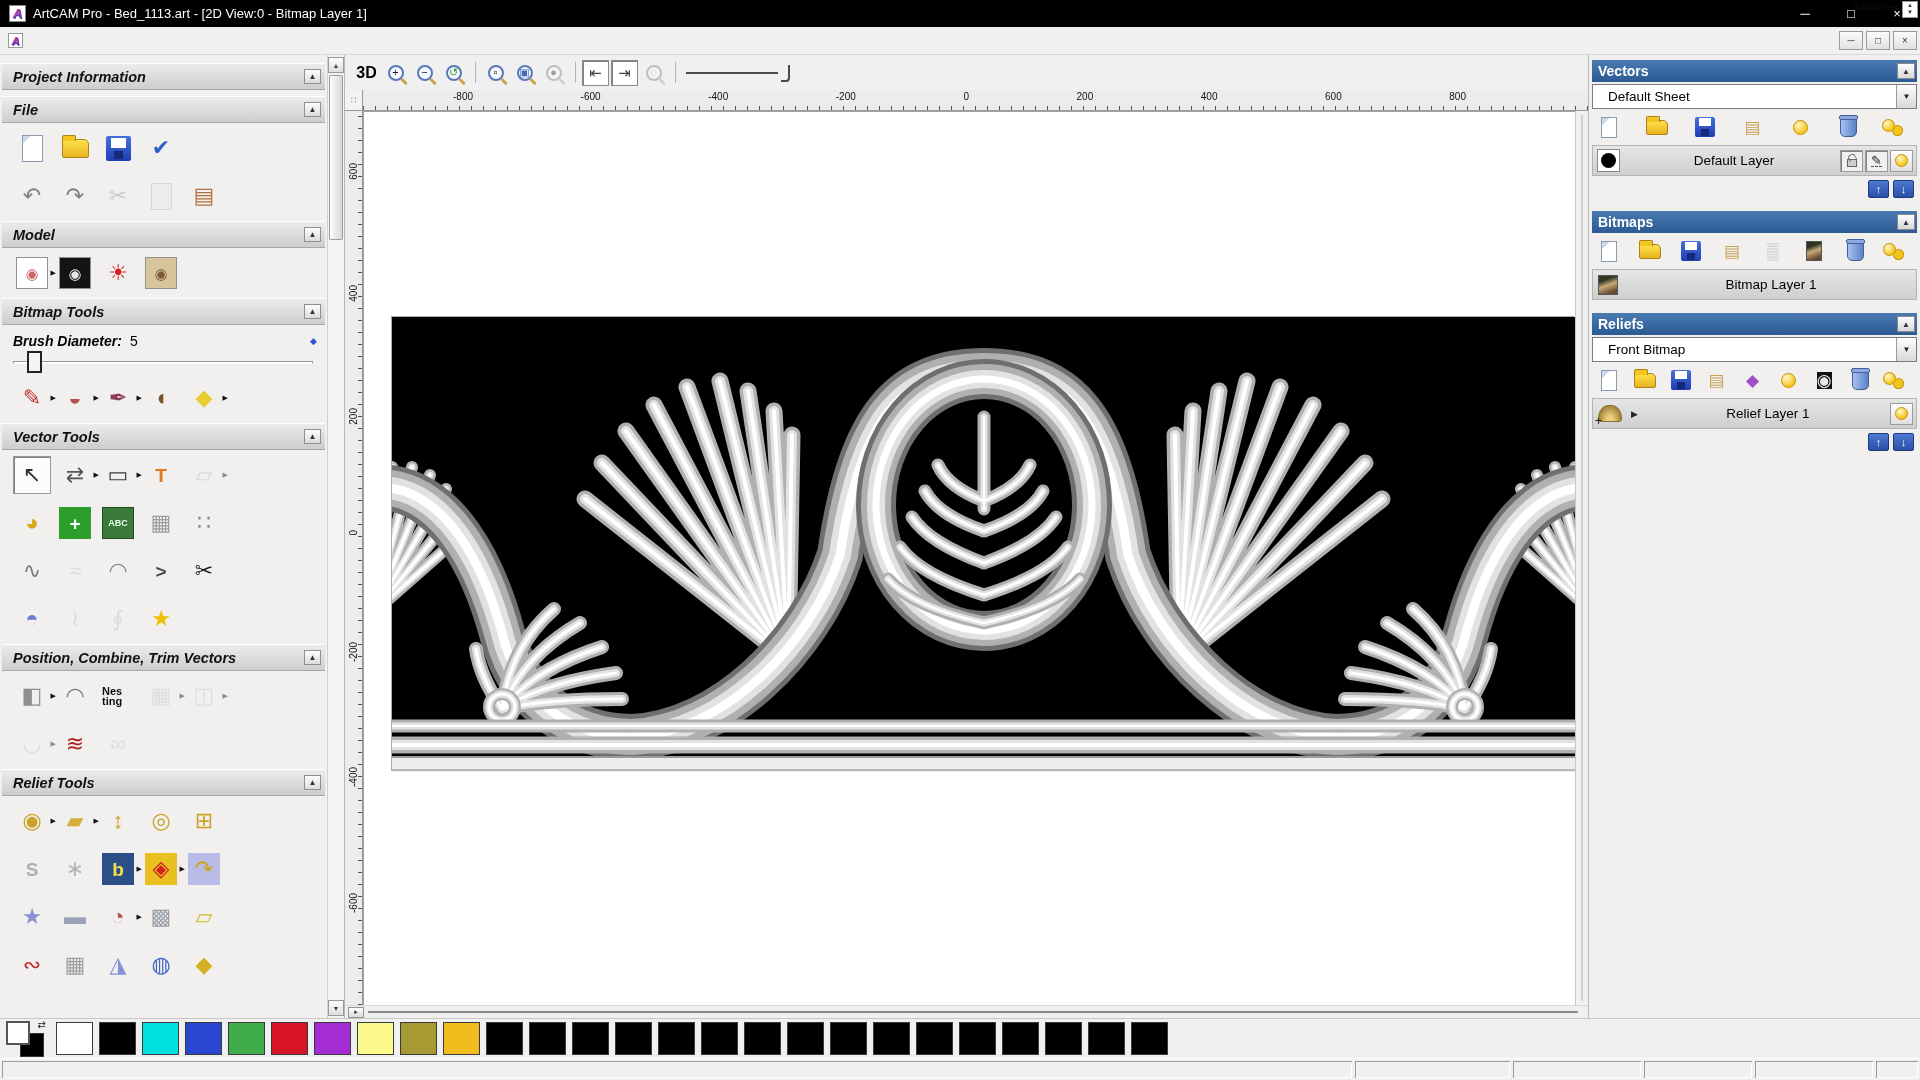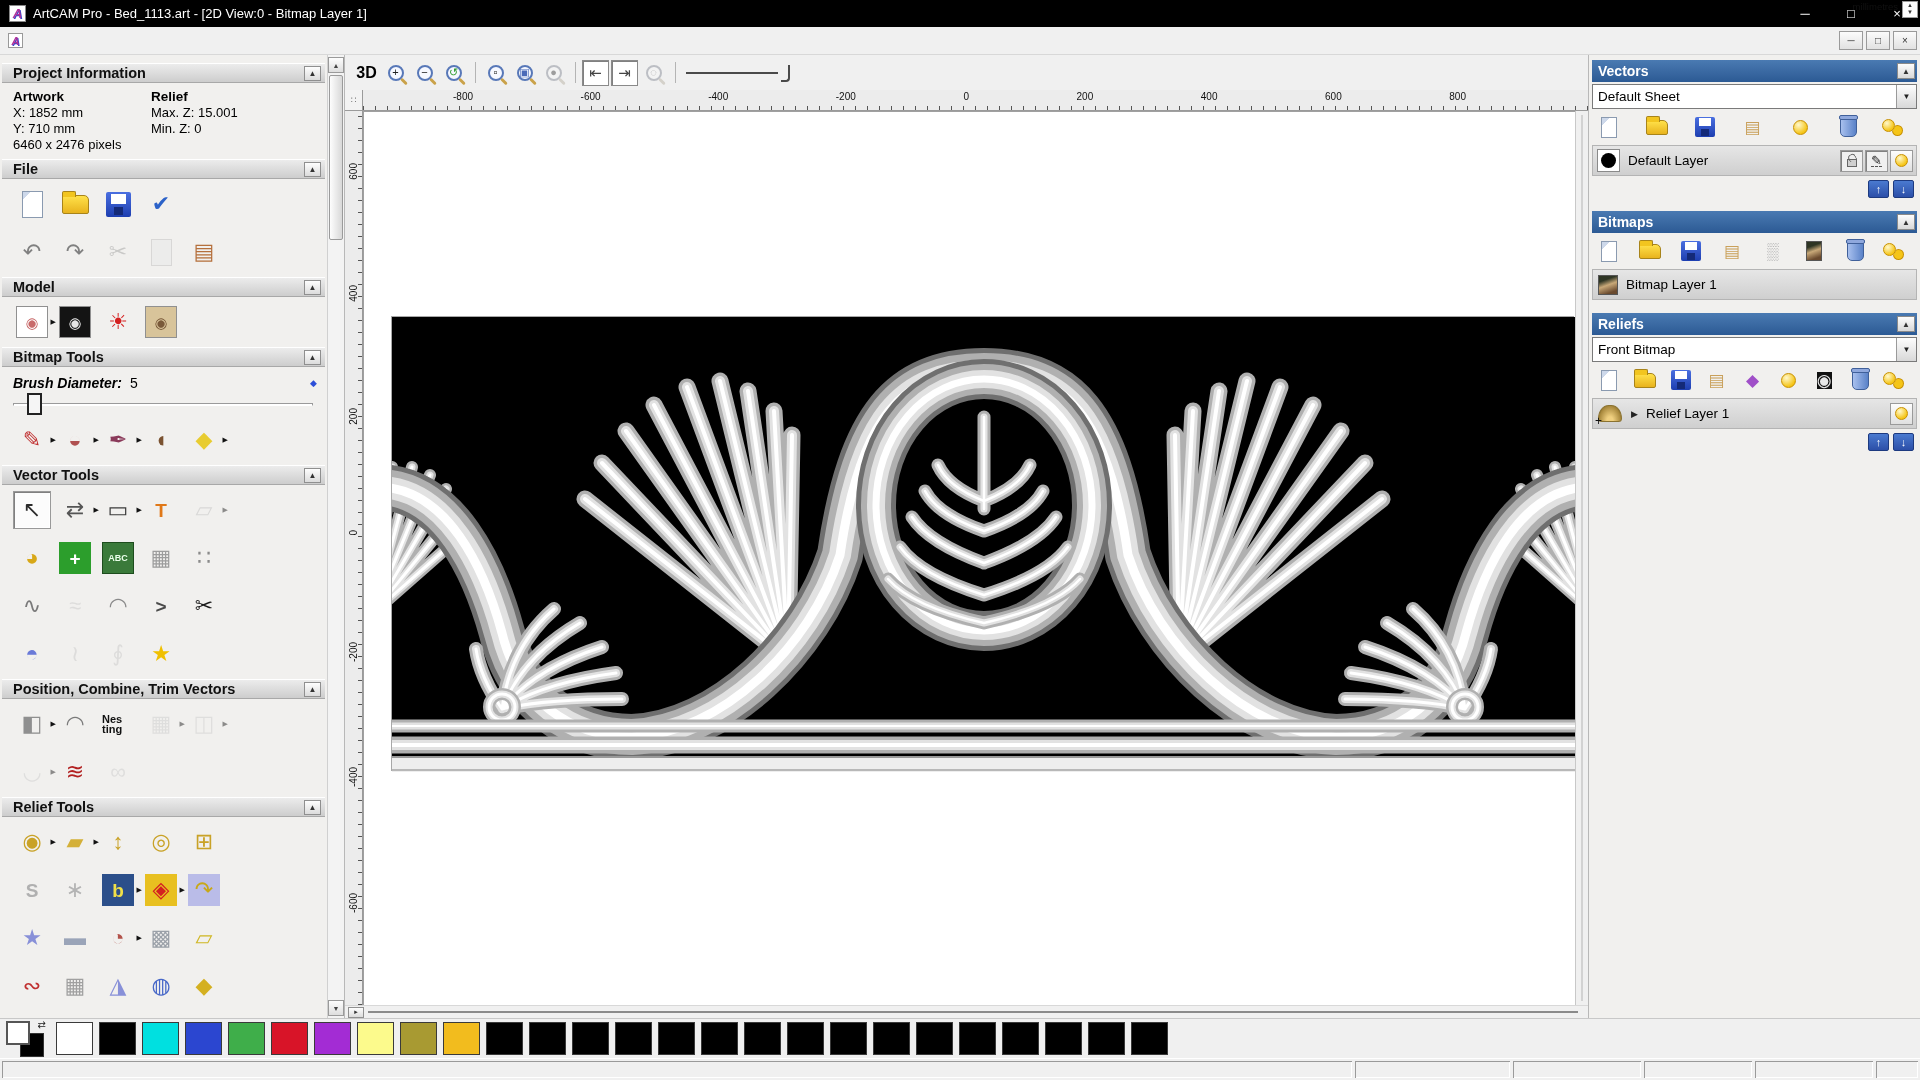--- a/index.html
+++ b/index.html
@@ -25,22 +25,22 @@
   .mb-spacer{flex:1;}
   .mb-win{width:24px;height:19px;margin-right:3px;background:linear-gradient(#fbfbfb,#e2e2e2);
     border:1px solid #9a9a9a;font-size:10px;display:flex;align-items:center;justify-content:center;color:#333;}
 
   
   .main{flex:1;display:flex;min-height:0;}
 
   
   .left-panel{width:345px;flex:none;background:#f1f0ee;border-right:1px solid #b8b8b8;display:flex;min-width:0;overflow:hidden;}
   .lp-content{flex:1;overflow:hidden;padding-top:6px;}
-  .sec-header{height:20px;margin:2px 2px 6px 2px;display:flex;align-items:center;
-    background:linear-gradient(#ececec,#cdcdcd);border-top:1px solid #fff;border-bottom:1px solid #a8a8a8;}
+  .sec-header{height:27px;margin:2px 2px 6px 2px;display:flex;align-items:center;
+    background:linear-gradient(#ececec,#cdcdcd);border-top:1px solid #fff;border-bottom:1px solid #a8a8a8;font-style:italic;}
   .sec-header .sec-title{font-size:14.5px;font-weight:bold;color:#111;padding-left:11px;flex:1;}
   .roll-btn{width:17px;height:15px;margin-right:4px;background:linear-gradient(#fdfdfd,#dcdcdc);
     border:1px solid #8f8f8f;font-size:8px;color:#333;display:flex;align-items:center;justify-content:center;}
   .pi-grid{display:grid;grid-template-columns:138px 1fr;padding:0 0 4px 13px;font-size:13px;line-height:16px;}
   .pi-grid b{font-size:13.5px;}
   .toolrow{display:flex;flex-wrap:wrap;align-items:center;padding:0 4px 2px 13px;}
   .brk{flex-basis:100%;height:8px;}
   .tool{width:38px;height:38px;margin:0 5px 2px 0;display:inline-flex;align-items:center;justify-content:center;position:relative;}
   .tool .tg{width:32px;height:32px;display:flex;align-items:center;justify-content:center;font-size:22px;position:relative;line-height:1;}
   .tool.fly::after{content:'▶';position:absolute;right:-5px;top:15px;font-size:7px;color:#111;}
@@ -114,41 +114,41 @@
   .hs-line{flex:1;height:2px;background:#8a8a8a;margin:0 10px 0 4px;}
 
   
   .right-panel{width:332px;flex:none;background:#f1f0ee;border-left:1px solid #b8b8b8;padding:5px 3px 0 3px;display:flex;flex-direction:column;overflow:hidden;}
   .rp-section{margin-bottom:13px;}
   .rp-header{height:22px;display:flex;align-items:center;background:linear-gradient(#4a7ab2,#2c5a94);}
   .rp-header .rp-title{flex:1;color:#fff;font-weight:bold;font-size:14px;padding-left:6px;}
   .rp-roll{width:18px;height:16px;margin-right:2px;background:linear-gradient(#fdfdfd,#d8d8d8);border:1px solid #8a8a8a;
     font-size:8px;color:#333;display:flex;align-items:center;justify-content:center;}
   .dropdown{height:25px;margin-top:2px;background:#fff;border:1px solid #7a7a7a;display:flex;align-items:center;}
-  .dd-text{flex:1;font-size:13.5px;padding-left:5px;color:#000;}
+  .dd-text{flex:1;font-size:13.5px;padding-left:15px;color:#000;}
   .dd-btn{width:20px;height:100%;background:linear-gradient(#fdfdfd,#d8d8d8);border-left:1px solid #9a9a9a;
     font-size:8px;display:flex;align-items:center;justify-content:center;color:#222;}
   .rp-tools{display:flex;justify-content:space-between;align-items:center;padding:5px 8px 4px 4px;}
   .rtool{width:26px;height:26px;display:flex;align-items:center;justify-content:center;position:relative;}
   .rtool .tg{display:flex;align-items:center;justify-content:center;font-size:17px;position:relative;line-height:1;}
   .rtool.k-file .tg{width:16px;height:21px;}
   .rtool.k-folder .tg{width:22px;height:15px;}
   .rtool.k-save .tg{width:20px;height:20px;}
   .rtool.k-save .tg::before{top:1px;left:4px;width:12px;height:8px;}
   .rtool.k-save .tg::after{bottom:1px;left:6px;width:8px;height:7px;}
   .k-trash .tg{width:17px;height:20px;background:linear-gradient(90deg,#a8c0ee,#5a82c8);border:1px solid #40609a;border-radius:2px 2px 5px 5px;font-size:0;}
   .k-trash .tg::before{content:'';position:absolute;top:-3px;left:-2px;right:-2px;height:3px;background:#8fa8dd;border:1px solid #40609a;border-radius:2px;}
   .k-bulb .tg{width:15px;height:15px;border-radius:50%;background:radial-gradient(circle at 35% 30%,#fff8cc,#f5c518 70%);border:1px solid #c89000;font-size:0;}
   .k-bulbs .tg{width:13px;height:13px;border-radius:50%;background:radial-gradient(circle at 35% 30%,#fff8cc,#f5c518 70%);border:1px solid #c89000;
     box-shadow:9px 5px 0 -2px #f5c518,9px 5px 0 -1px #c89000;margin:-4px 8px 0 -6px;font-size:0;}
   .k-mona .tg{width:16px;height:20px;background:linear-gradient(160deg,#2e3524 25%,#c8a878 50%,#6a4a2e 85%);border:1px solid #555;font-size:0;}
   .layer-row{height:31px;display:flex;align-items:center;background:linear-gradient(#e6e6e6,#cfcfcf);border:1px solid #b4b4b4;margin-top:1px;}
   .lswatch{width:23px;height:23px;margin-left:4px;background:#fff;border:1px solid #8a8a8a;display:flex;align-items:center;justify-content:center;}
   .lswatch .dot{width:15px;height:15px;border-radius:50%;background:#000;}
-  .lname{font-size:13.5px;color:#000;margin-left:8px;flex:1;}
+  .lname{font-size:13.5px;color:#000;margin-left:8px;flex:1;text-align:center;}
   .lbtns{display:flex;gap:2px;margin-right:3px;}
   .lbtn{width:23px;height:22px;display:flex;align-items:center;justify-content:center;background:linear-gradient(#fdfdfd,#e0e0e0);border:1px solid #9a9a9a;}
   .lbtn.pressed{background:#f0f0f0;box-shadow:inset 1px 1px 0 #808080;}
   .mi-lock{width:10px;height:8px;background:#cfcfcf;border:1px solid #666;position:relative;margin-top:4px;}
   .mi-lock::before{content:'';position:absolute;left:0px;top:-6px;width:6px;height:6px;border:1.5px solid #666;
     border-bottom:none;border-radius:4px 4px 0 0;transform:rotate(-28deg);}
   .mi-pen{font-size:13px;color:#222;border-bottom:1px dashed #555;line-height:11px;}
   .mi-bulb{width:13px;height:13px;border-radius:50%;background:radial-gradient(circle at 35% 30%,#fff8cc,#f5c518 70%);border:1px solid #c89000;}
   .updown{display:flex;justify-content:flex-end;gap:4px;padding:4px 3px 0 0;}
   .ud-btn{width:21px;height:18px;background:linear-gradient(#4a7ad0,#2c4fa8);border:1px solid #1d3a80;border-radius:2px;
@@ -209,30 +209,20 @@
 
   <div class="main">
 
     <div class="left-panel">
       <div class="lp-content">
 
         <div class="sec-header">
           <span class="sec-title">Project Information</span>
           <span class="roll-btn">▲</span>
         </div>
-        <div class="pi-grid">
-          <b>Artwork</b>
-          <b>Relief</b>
-          <span>X: 1852 mm</span>
-          <span>Max. Z: 15.001</span>
-          <span>Y: 710 mm</span>
-          <span>Min. Z: 0</span>
-          <span>6460 x 2476 pixels</span>
-          <span></span>
-        </div>
 
         <div class="sec-header">
           <span class="sec-title">File</span>
           <span class="roll-btn">▲</span>
         </div>
         <div class="toolrow">
             <span class="tool k-file">
               <span class="tg"></span>
             </span>
             <span class="tool k-folder">

